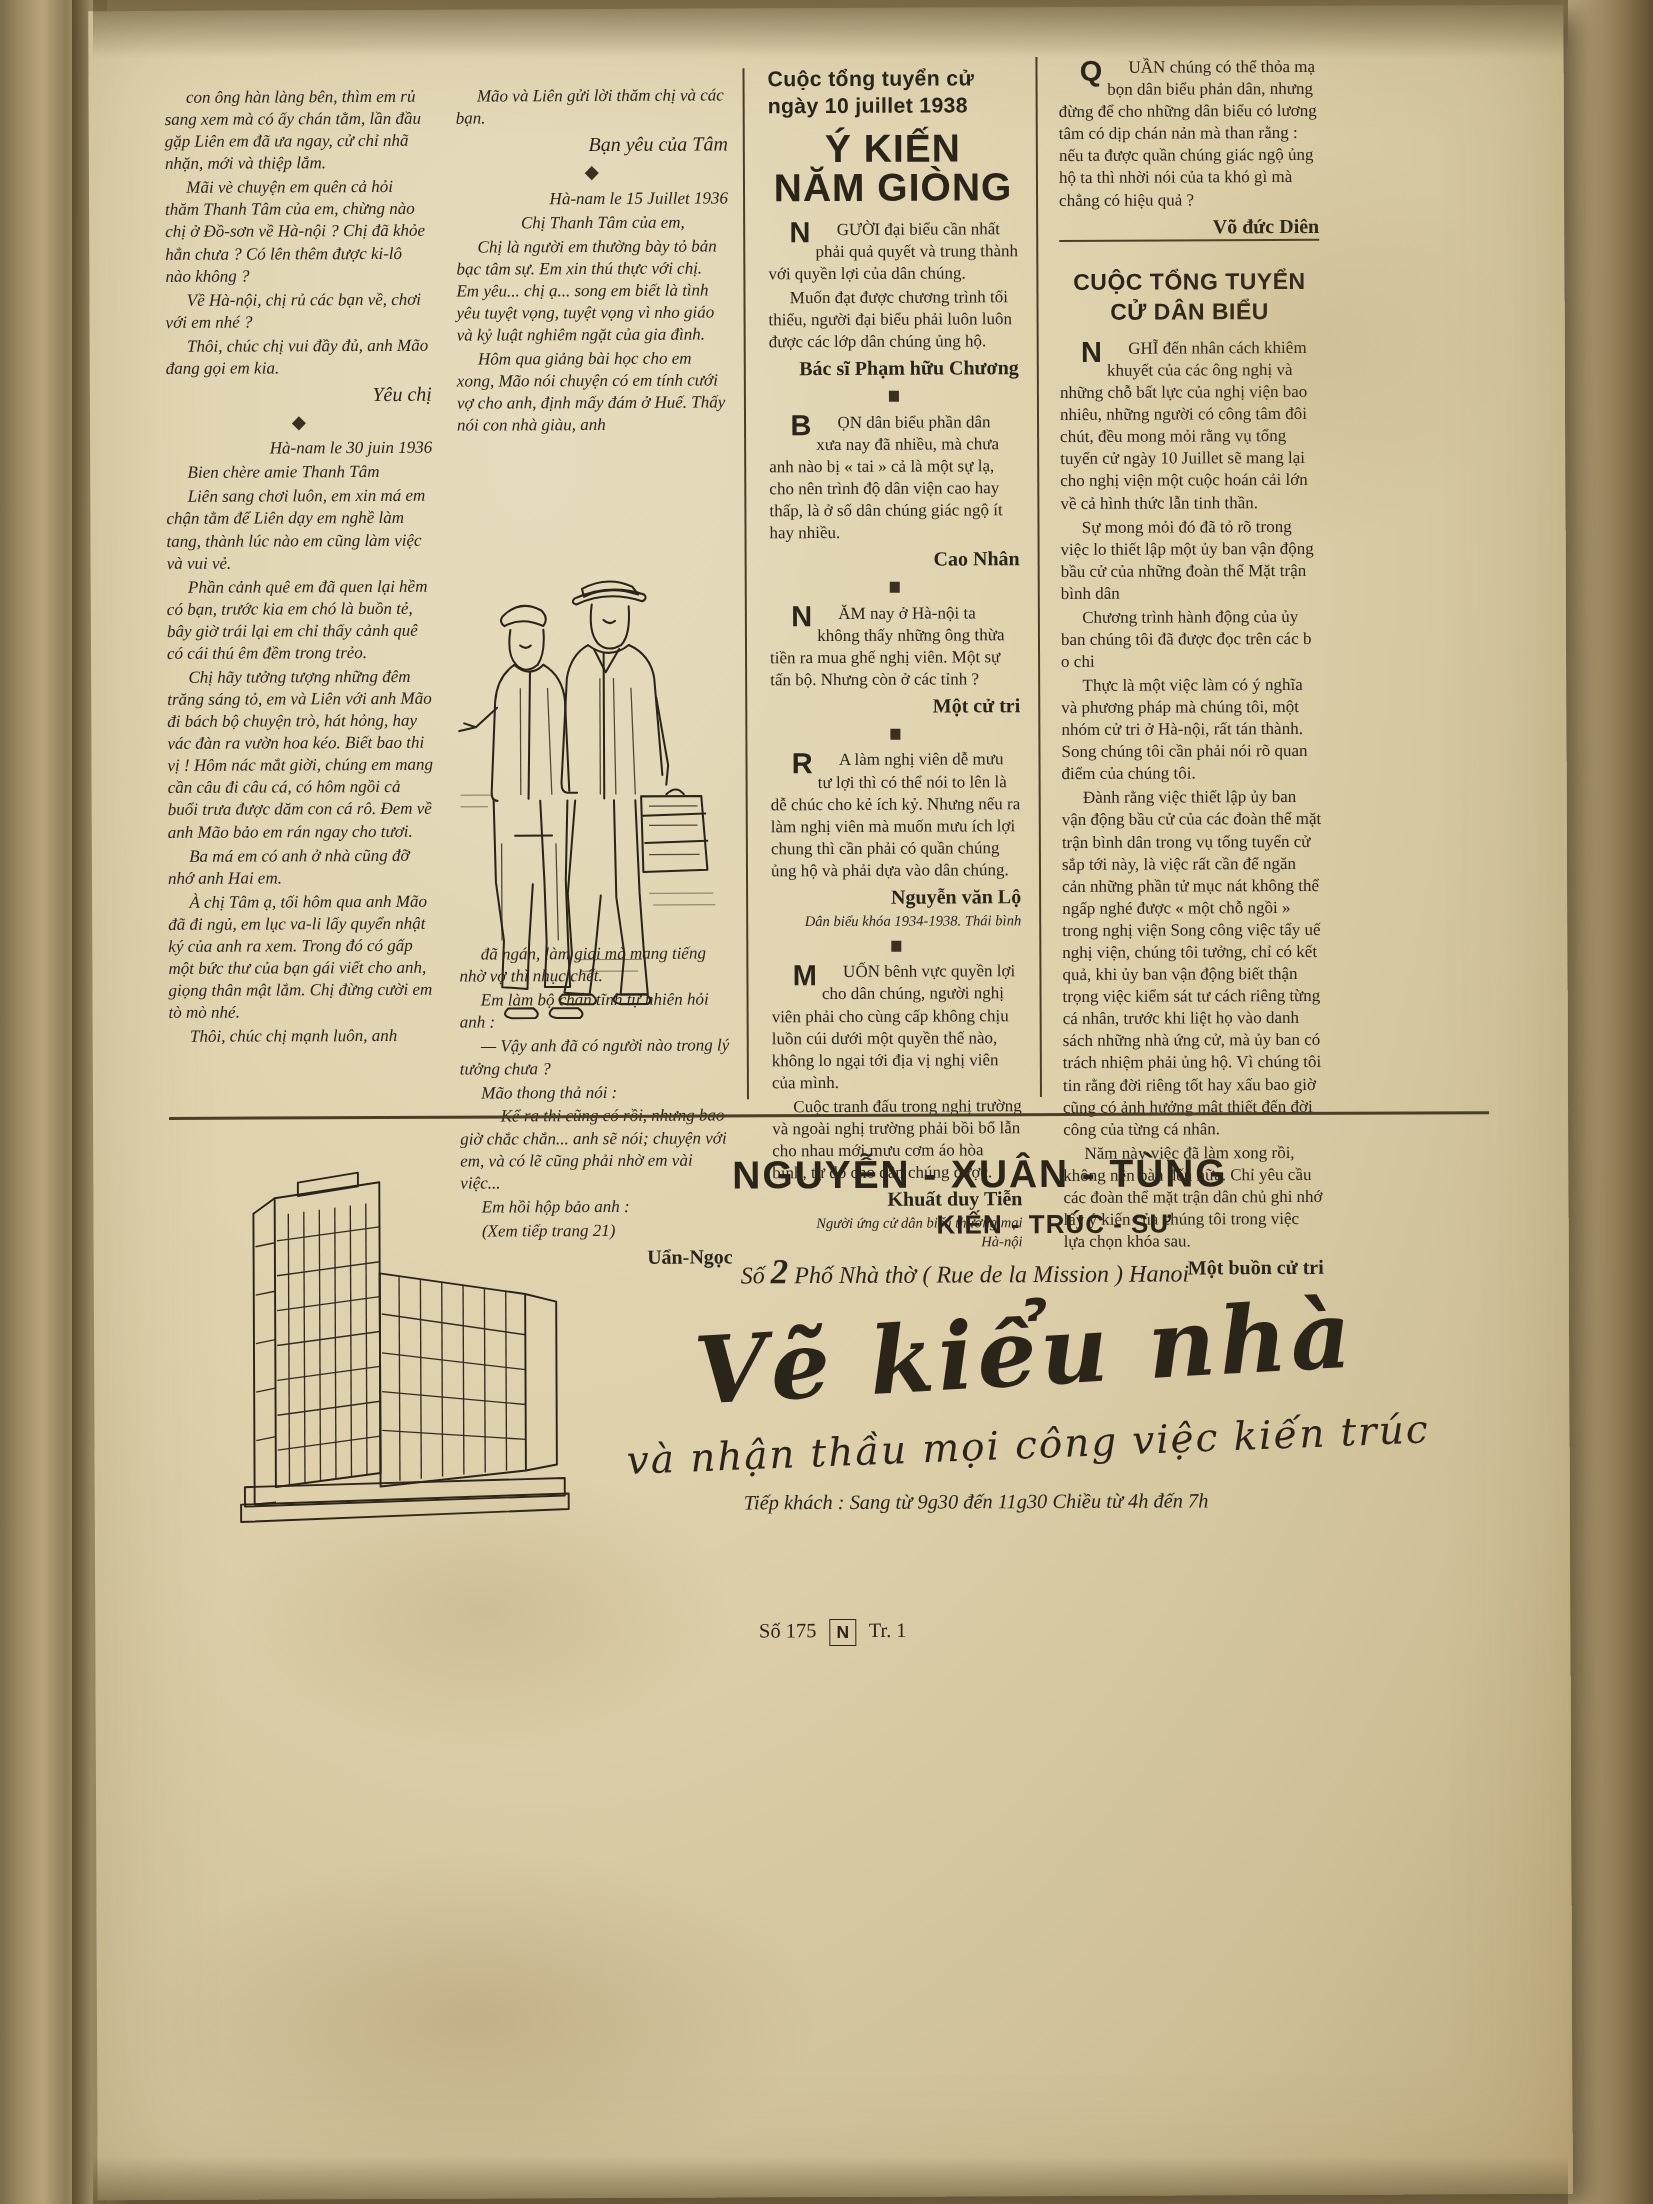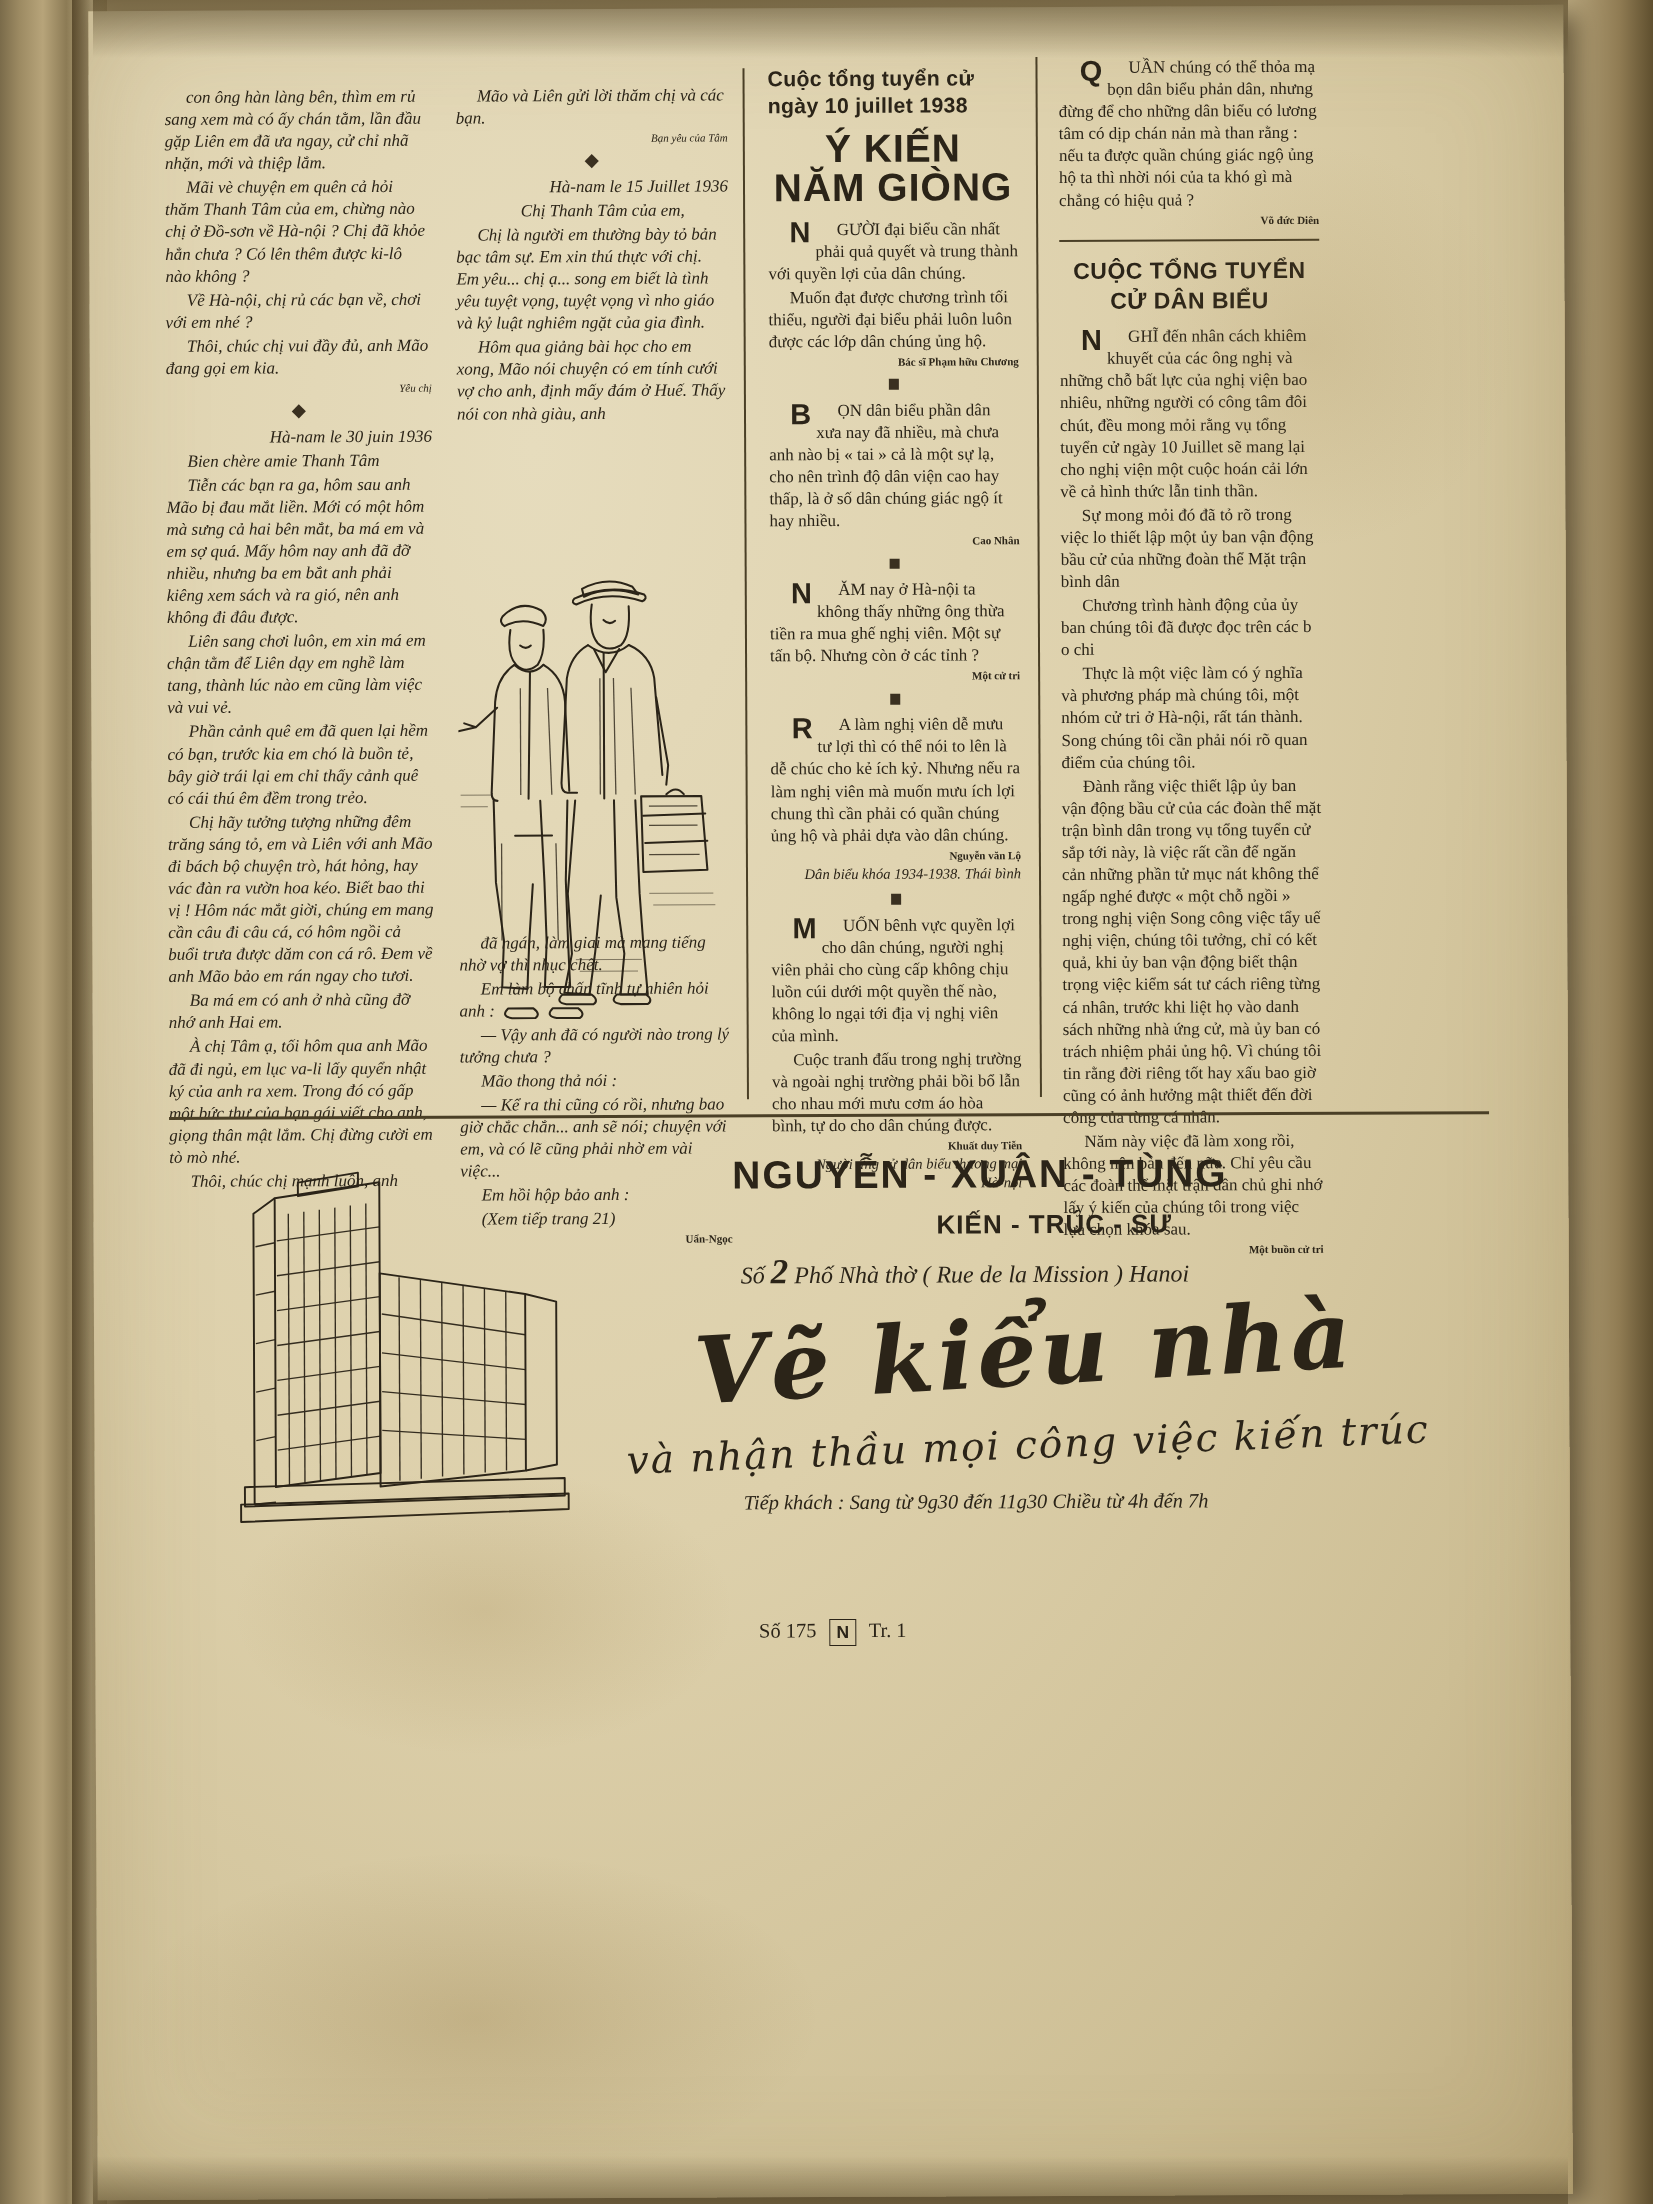--- a/index.html
+++ b/index.html
@@ -54,21 +54,21 @@
   #hr-top{left:970px;top:233px;width:260px;height:1.9px;}
   #hr-main{left:76px;top:1106px;width:1320px;height:2.9px;}
 
   .hdr{font-family:"Liberation Sans",sans-serif;font-weight:bold;font-style:normal;}
   .kicker{font-size:21.3px;line-height:1.25;letter-spacing:0.3px;}
   .bigtitle{font-size:39px;line-height:1.05;letter-spacing:1px;text-align:center;margin:9.7px 0 3.9px;}
   .subhdr{font-size:23px;text-align:center;line-height:1.3;letter-spacing:0.5px;}
 
   .dropcap{float:left;font-family:"Liberation Sans",sans-serif;font-weight:bold;
            font-size:29px;line-height:24px;padding:1.9px 4.9px 0 0;font-style:normal;}
-  .sig{text-align:right;font-weight:bold;font-style:normal;font-size:11px;margin-top:2.9px;}
+  .sig{text-align:right;font-weight:bold;font-style:normal;font-size:20px;margin-top:2.9px;}
   .sig.it{font-style:italic;font-weight:normal;}
   .center{text-align:center;}
   .dinkus{text-align:center;margin:7.8px 0 5.8px;font-size:14.6px;}
   .sq{display:inline-block;width:10.7px;height:10.7px;background:#3a3020;}
   .dia{display:inline-block;width:9.7px;height:9.7px;background:#3a3020;transform:rotate(45deg);}
 
   .noind{text-indent:0;}
   .rt{text-align:right;}
 
   
@@ -110,21 +110,20 @@
       <p>con ông hàn làng bên, thìm em rủ sang xem mà có ấy chán tằm, lần đầu gặp Liên em đã ưa ngay, cử chỉ nhã nhặn, mới và thiệp lắm.</p>
       <p>Mãi vè chuyện em quên cả hỏi thăm Thanh Tâm của em, chừng nào chị ở Đồ-sơn về Hà-nội ? Chị đã khỏe hẳn chưa ? Có lên thêm được ki-lô nào không ?</p>
       <p>Về Hà-nội, chị rủ các bạn về, chơi với em nhé ?</p>
       <p>Thôi, chúc chị vui đầy đủ, anh Mão đang gọi em kia.</p>
       <p class="sig it">Yêu chị</p>
 
       <div class="dinkus"><span class="dia"></span></div>
 
       <p class="rt noind">Hà-nam le 30 juin 1936</p>
       <p class="noind">Bien chère amie Thanh Tâm</p>
-      <p>Tiễn các bạn ra ga, hôm sau anh Mão bị đau mắt liền. Mới có một hôm mà sưng cả hai bên mắt, ba má em và em sợ quá. Mấy hôm nay anh đã đỡ nhiều, nhưng ba em bắt anh phải kiêng xem sách và ra gió, nên anh không đi đâu được.</p>
       <p>Liên sang chơi luôn, em xin má em chận tằm để Liên dạy em nghề làm tang, thành lúc nào em cũng làm việc và vui vẻ.</p>
       <p>Phần cảnh quê em đã quen lại hềm có bạn, trước kia em chó là buồn tẻ, bây giờ trái lại em chỉ thấy cảnh quê có cái thú êm đềm trong trẻo.</p>
       <p>Chị hãy tưởng tượng những đêm trăng sáng tỏ, em và Liên với anh Mão đi bách bộ chuyện trò, hát hỏng, hay vác đàn ra vườn hoa kéo. Biết bao thi vị ! Hôm nác mắt giời, chúng em mang cần câu đi câu cá, có hôm ngồi cả buổi trưa được dăm con cá rô. Đem về anh Mão bảo em rán ngay cho tươi.</p>
       <p>Ba má em có anh ở nhà cũng đỡ nhớ anh Hai em.</p>
       <p>À chị Tâm ạ, tối hôm qua anh Mão đã đi ngủ, em lục va-li lấy quyển nhật ký của anh ra xem. Trong đó có gấp một bức thư của bạn gái viết cho anh, giọng thân mật lắm. Chị đừng cười em tò mò nhé.</p>
       <p>Thôi, chúc chị mạnh luôn, anh</p>
     </div>
 
     <div class="col" id="c2">
       <p class="noind">Mão và Liên gửi lời thăm chị và các bạn.</p>

